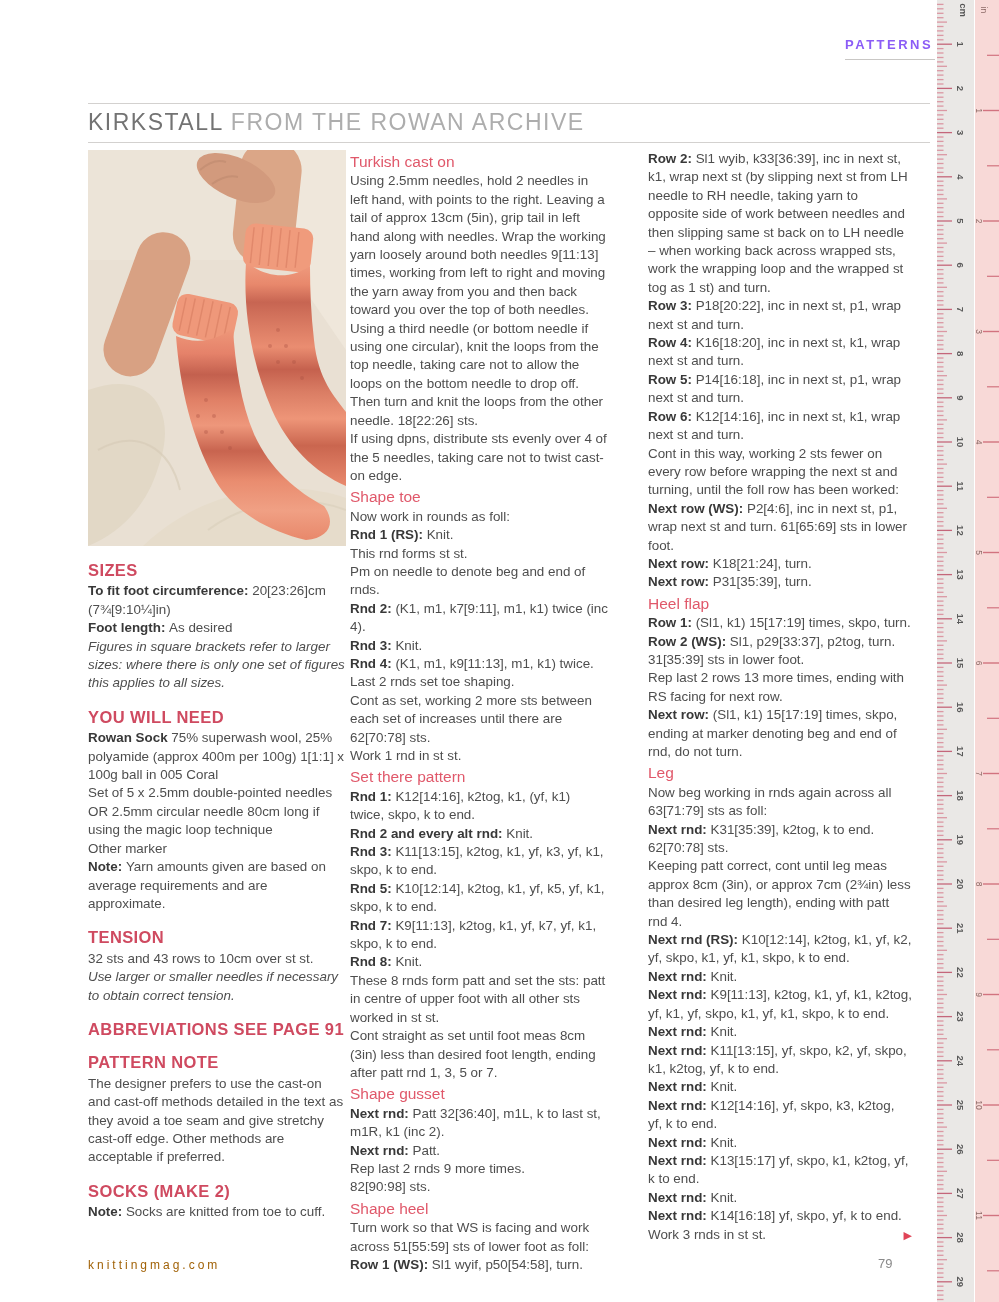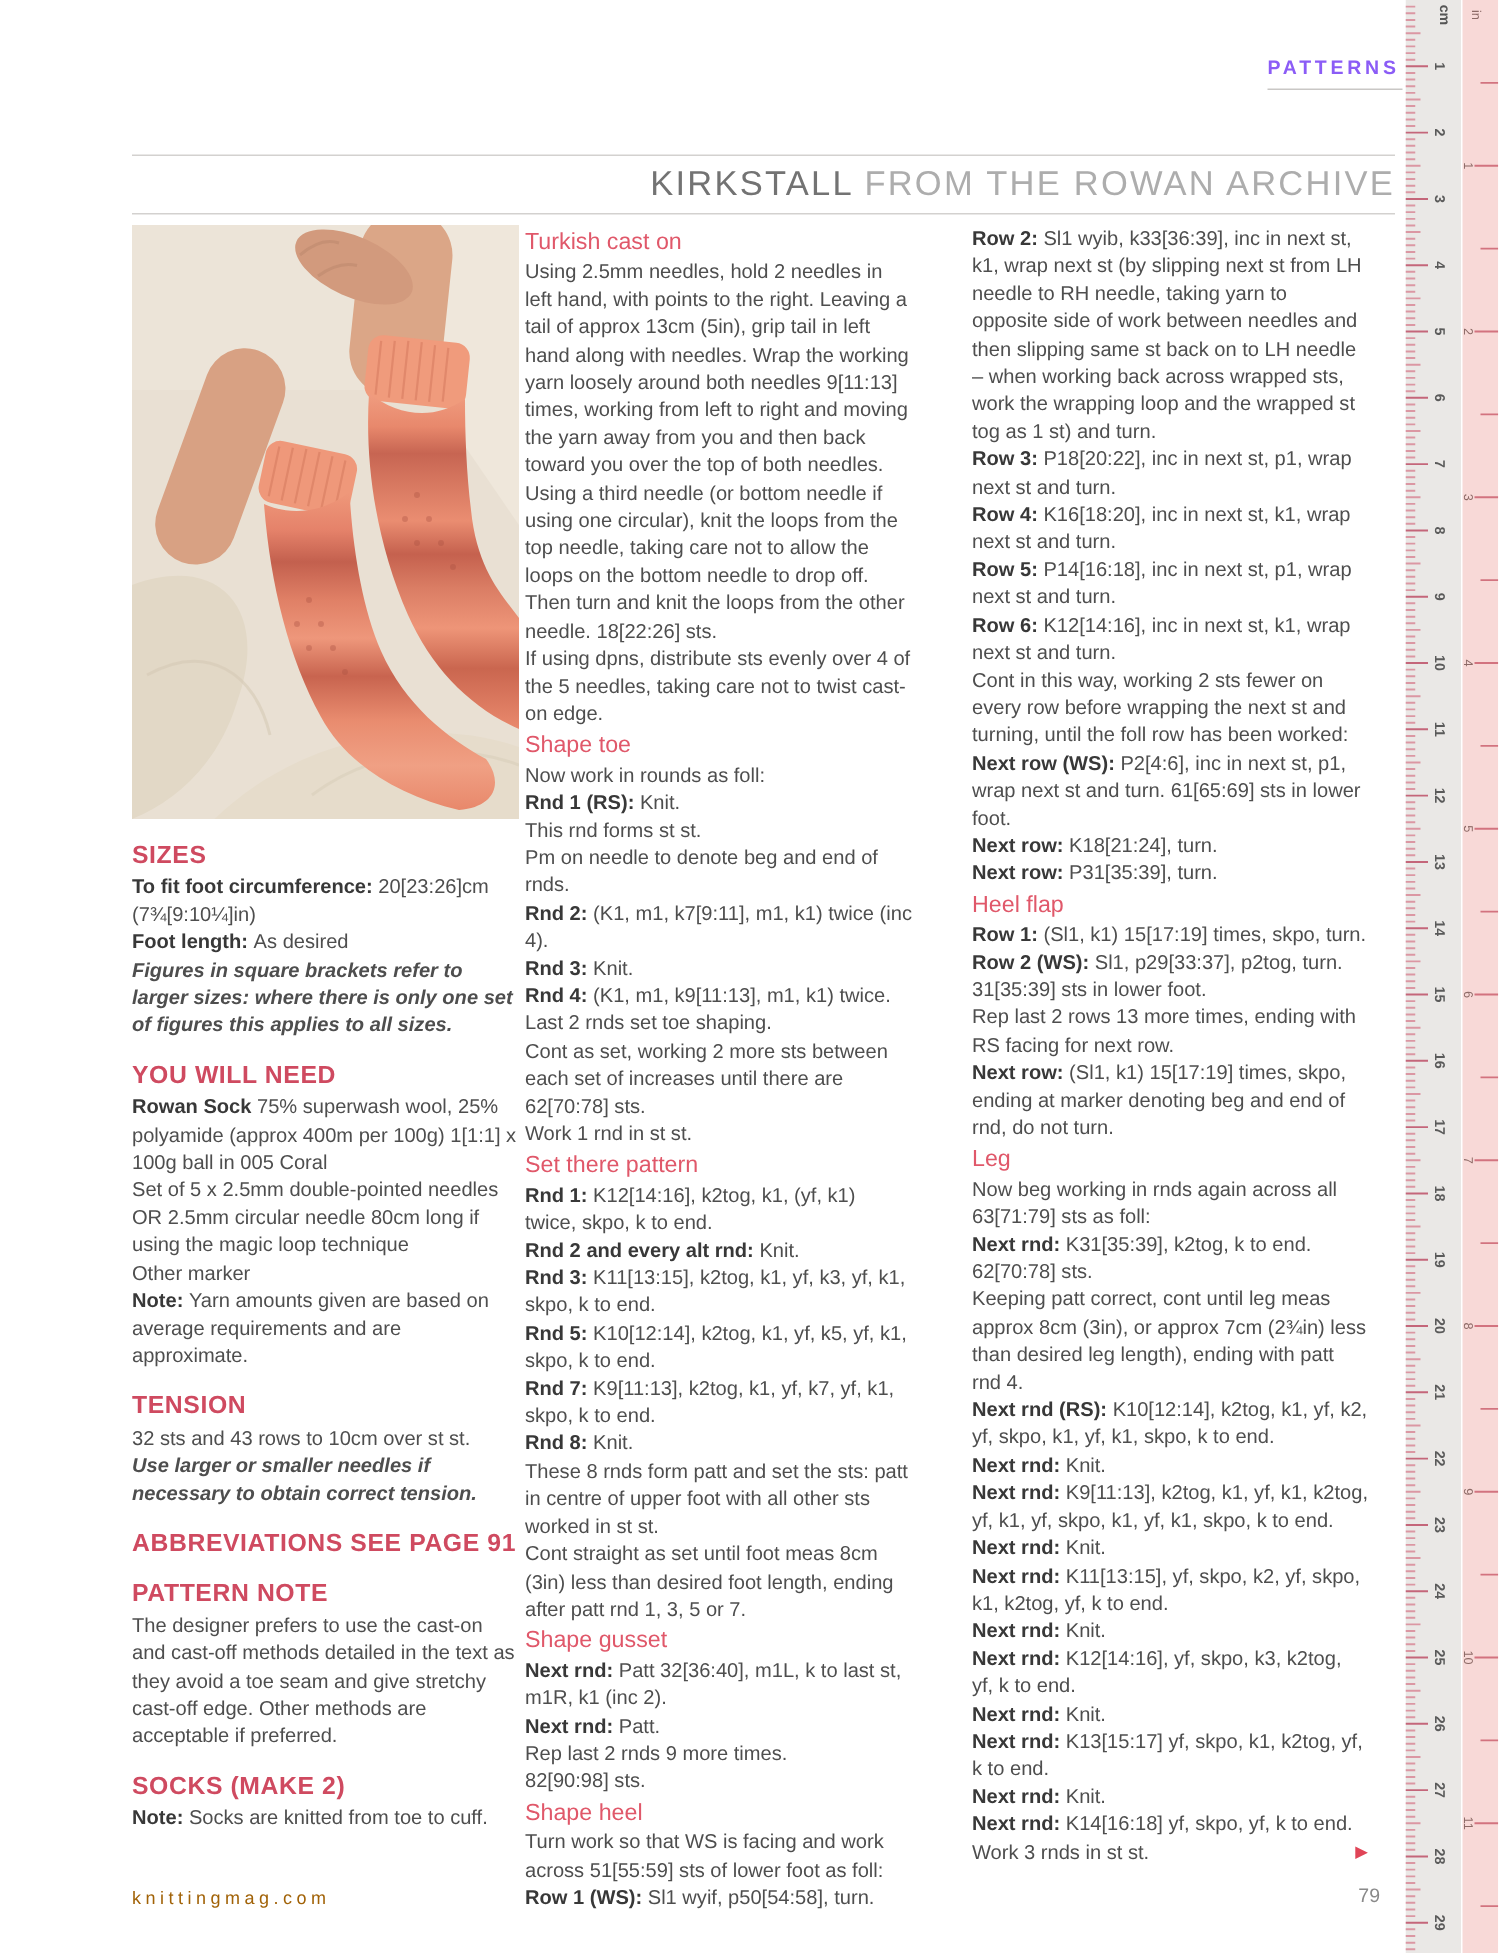--- a/index.html
+++ b/index.html
@@ -6,44 +6,44 @@
   .page{position:relative;width:999px;height:1302px;background:#ffffff;overflow:hidden;
         font-family:"Liberation Sans",sans-serif;}
 
   
   .patterns{position:absolute;top:37px;left:845px;font-size:13px;letter-spacing:2.5px;
             color:#8b5cf6;font-weight:bold;}
   .patterns-line{position:absolute;top:59px;left:845px;width:90px;height:0;
                  border-top:1px solid #c9c7c5;}
 
   
-  .title-wrap{position:absolute;left:88px;top:103px;width:842px;text-align:right;}
+  .title-wrap{position:absolute;left:88px;top:103px;width:842px;text-align:left;}
   .title-wrap .rule{height:0;border-top:1px solid #d3d1cf;}
   .title-line{font-size:23px;letter-spacing:1.5px;color:#737373;padding:5px 0 6px;}
   .title-line .rest{color:#adadad;}
 
   
   .col{position:absolute;top:150px;font-size:13.4px;line-height:18.4px;color:#4e4e4e;}
   .col-left{left:88px;width:258px;}
   .col-mid{left:350px;width:258px;}
   .col-right{left:648px;width:264px;}
   .col p{margin:0;}
   .col b{color:#383838;}
   .sec-h{color:#cf4a60;font-weight:bold;font-size:16.5px;letter-spacing:.4px;margin:15px 0 3px;}
   .sub-h{color:#e0586a;font-size:15.5px;margin:3px 0 1px;}
-  .italic{font-style:italic;font-weight:bold;}
+  .italic{font-style:italic;}
   .marker{color:#e04457;float:right;font-size:11px;line-height:18.4px;}
 
   
   .photo{width:258px;height:396px;margin:0 0 6px 0;display:block;}
 
   
   .footer-url{position:absolute;left:88px;top:1258px;width:842px;text-align:left;
               font-size:12px;letter-spacing:3px;color:#a16207;}
-  .page-num{position:absolute;left:878px;top:1256px;width:42px;text-align:right;
+  .page-num{position:absolute;left:878px;top:1256px;width:42px;
             font-size:13px;color:#8a8a8a;}
 
   
   .ruler{position:absolute;right:0;top:0;width:62px;height:1302px;}
 </style>
 </head>
 <body>
 
 <div class="page">
 

